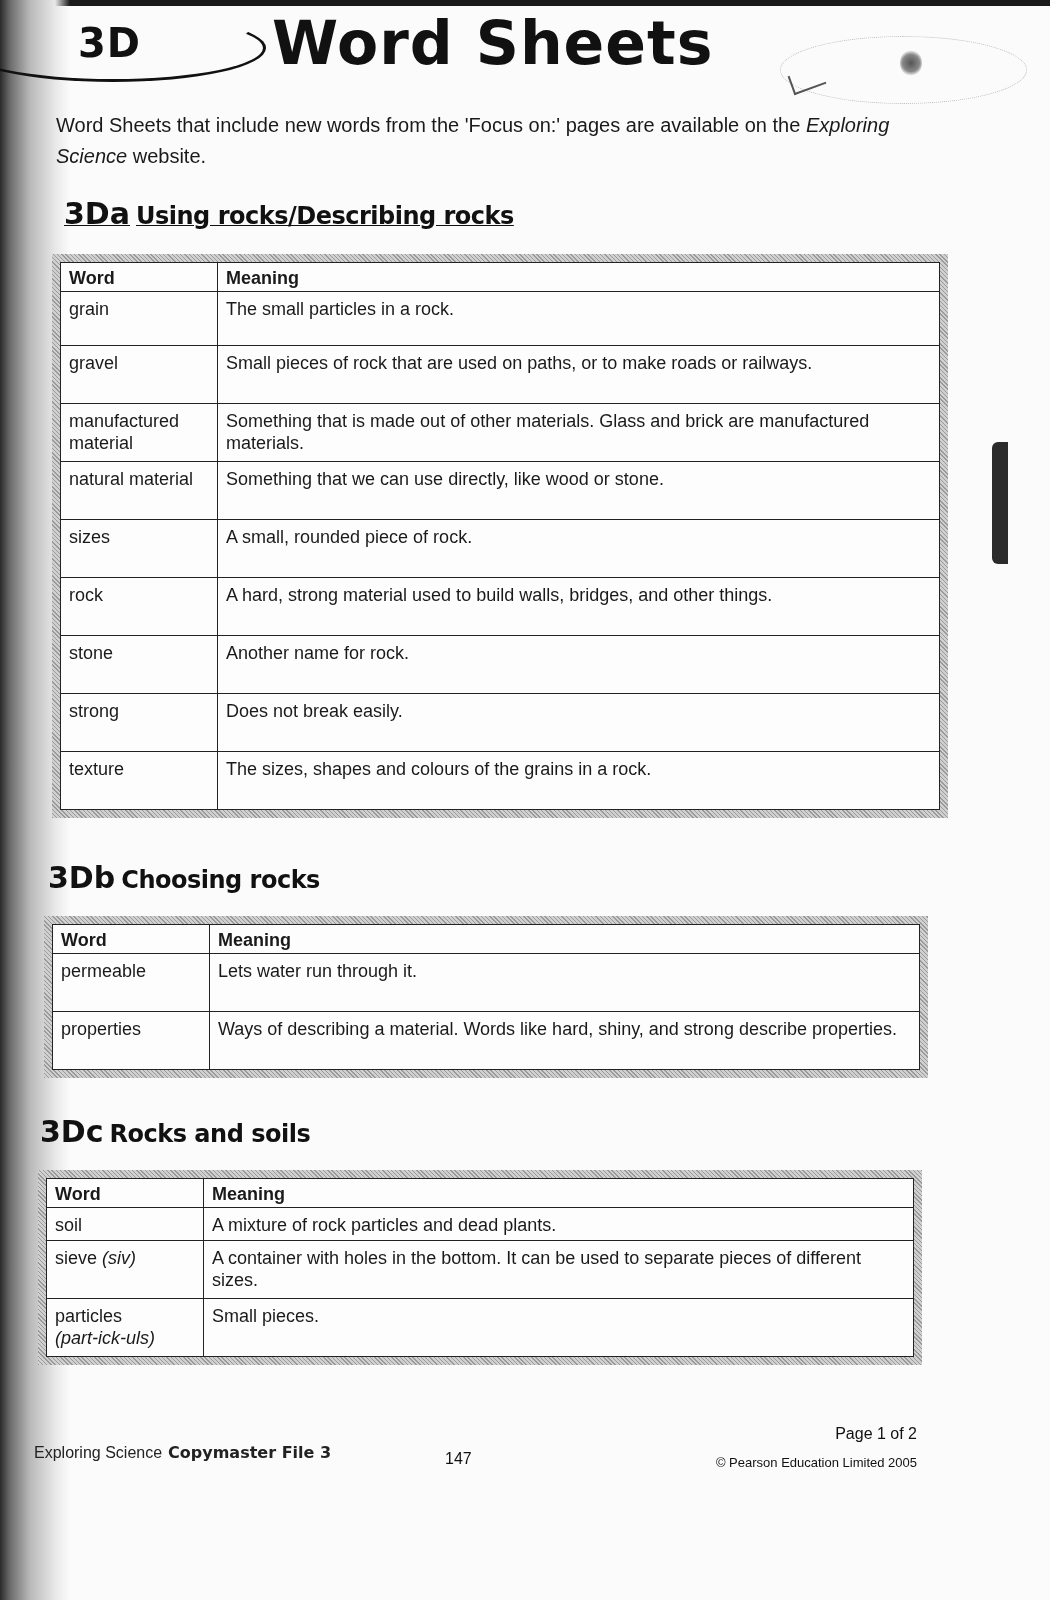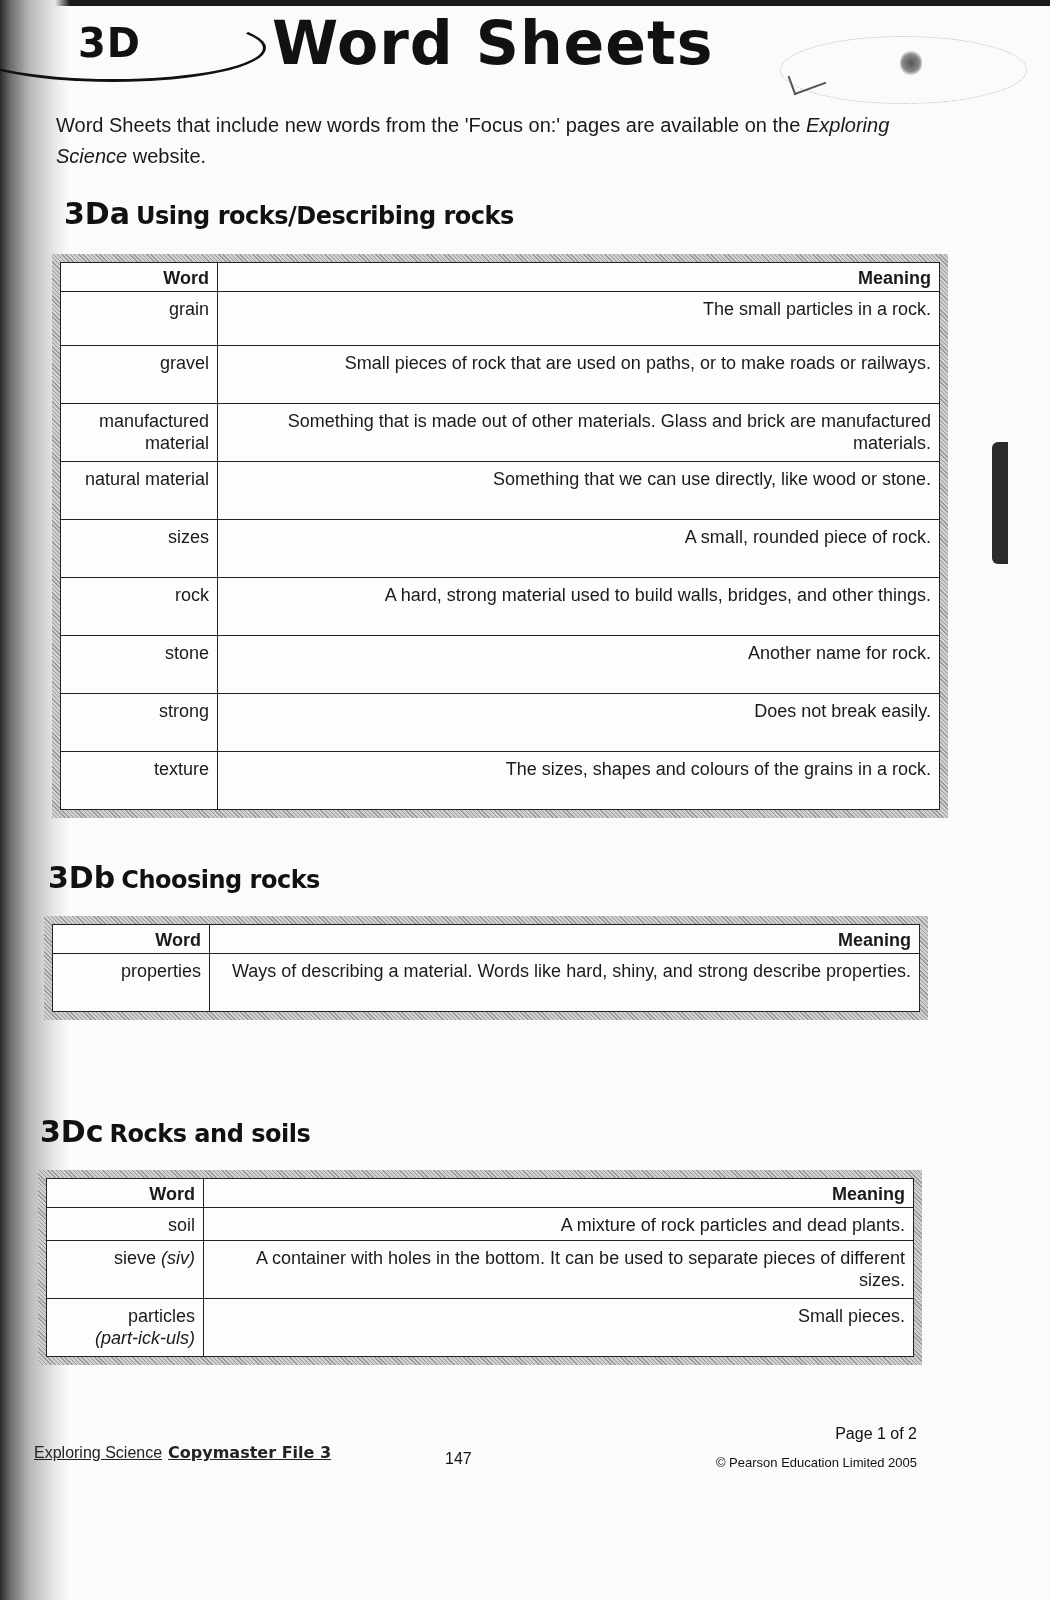--- a/index.html
+++ b/index.html
@@ -54,30 +54,30 @@
     position: absolute; padding: 8px;
     background:
       repeating-linear-gradient(45deg, #9a9a9a 0 1px, #d0d0d0 1px 3px),
       #bbb;
   }
   table.words {
     border-collapse: collapse; background: #fdfdfd; width: 100%;
     font-size: 18px; color: #1a1a1a;
   }
   table.words th, table.words td {
-    border: 1.5px solid #222; text-align: right; vertical-align: top;
+    border: 1.5px solid #222; text-align: left; vertical-align: top;
     padding: 6px 8px 4px 8px; line-height: 22px;
   }
   table.words th { font-weight: bold; font-size: 18px; padding-top: 4px; padding-bottom: 2px; }
   table.words td.word { width: 140px; }
   .tab-marker {
     position: absolute; left: 992px; top: 442px; width: 16px; height: 122px;
     background: #2b2b2b; border-radius: 6px 0 0 6px;
   }
-  .footer-left { position: absolute; left: 34px; top: 1443px; font-size: 16px; color: #222; text-decoration: underline; }
+  .footer-left { position: absolute; left: 34px; top: 1443px; font-size: 16px; color: #222; }
   .footer-left .book { font-weight: bold; margin-left: 6px; font-family: "DejaVu Sans", sans-serif; font-size: 16px; }
   .footer-page { position: absolute; left: 445px; top: 1450px; font-size: 16px; }
   .footer-pageof { position: absolute; right: 133px; top: 1425px; font-size: 16px; }
   .footer-copy { position: absolute; right: 133px; top: 1455px; font-size: 13px; }
 </style>
 </head>
 <body>
 
 <div class="topbar"></div>
 <div class="spine"></div>
@@ -87,21 +87,21 @@
 <div class="page-title">Word Sheets</div>
 
 <div class="stamp"></div>
 <div class="stamp-tick"></div>
 <div class="stamp-blot"></div>
 
 <div class="intro">
   <span>Word Sheets that include new words from the 'Focus on:' pages are available on the </span><em>Exploring Science</em><span> website.</span>
 </div>
 
-<div class="section-heading" style="left:64px; top:196px;">
+<div class="section-heading" style="left:64px; top:196px;text-decoration:underline;">
   <span class="code">3Da</span><span class="name">Using rocks/Describing rocks</span>
 </div>
 <div class="table-frame" style="left:52px; top:254px; width:880px;">
   <table class="words">
     <tbody>
         <tr>
       <th>Word</th>
       <th>Meaning</th>
     </tr>
     <tr style="height:54px">
@@ -148,20 +148,24 @@
   <span class="code">3Db</span><span class="name">Choosing rocks</span>
 </div>
 <div class="table-frame" style="left:44px; top:916px; width:868px;">
   <table class="words">
     <tbody>
         <tr>
       <th>Word</th>
       <th>Meaning</th>
     </tr>
     <tr style="height:58px">
+          <td class="word">permeable</td>
+          <td>Lets water run through it.</td>
+        </tr>
+    <tr style="height:58px">
           <td class="word">properties</td>
           <td>Ways of describing a material. Words like hard, shiny, and strong describe properties.</td>
         </tr>
   </tbody>
     </table>
 </div>
 
 <div class="section-heading" style="left:40px; top:1114px;">
   <span class="code">3Dc</span><span class="name">Rocks and soils</span>
 </div>

